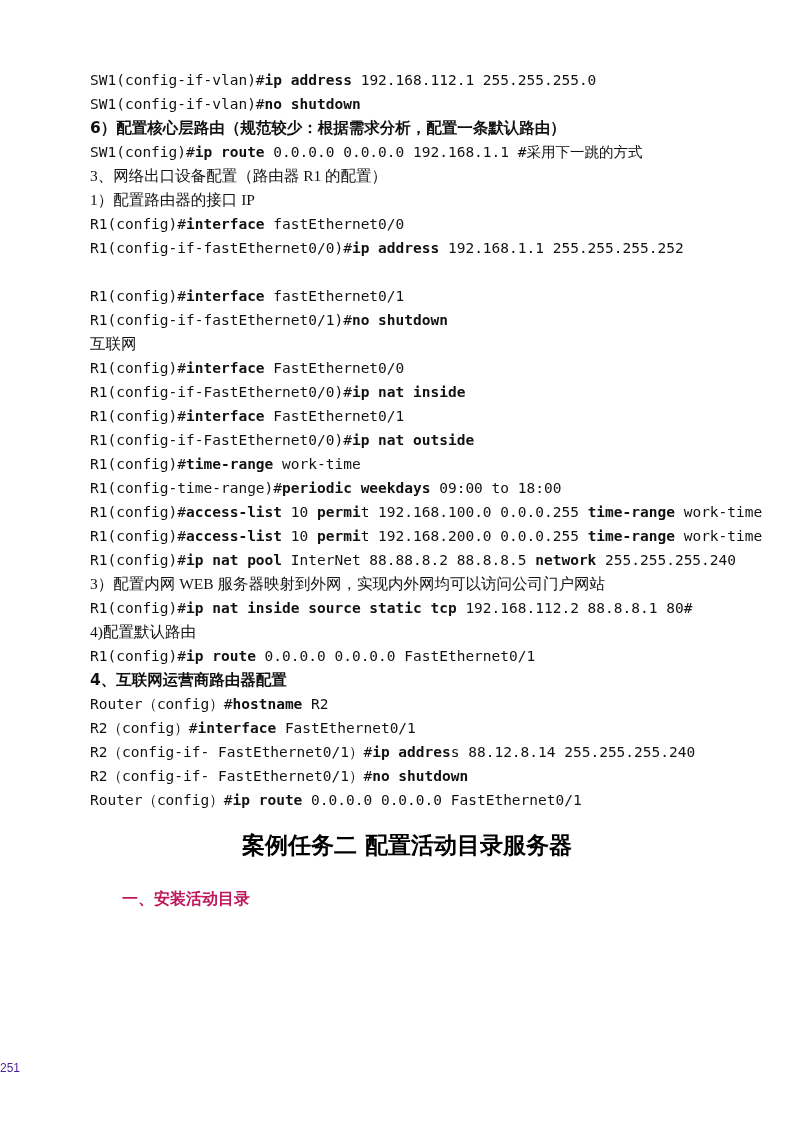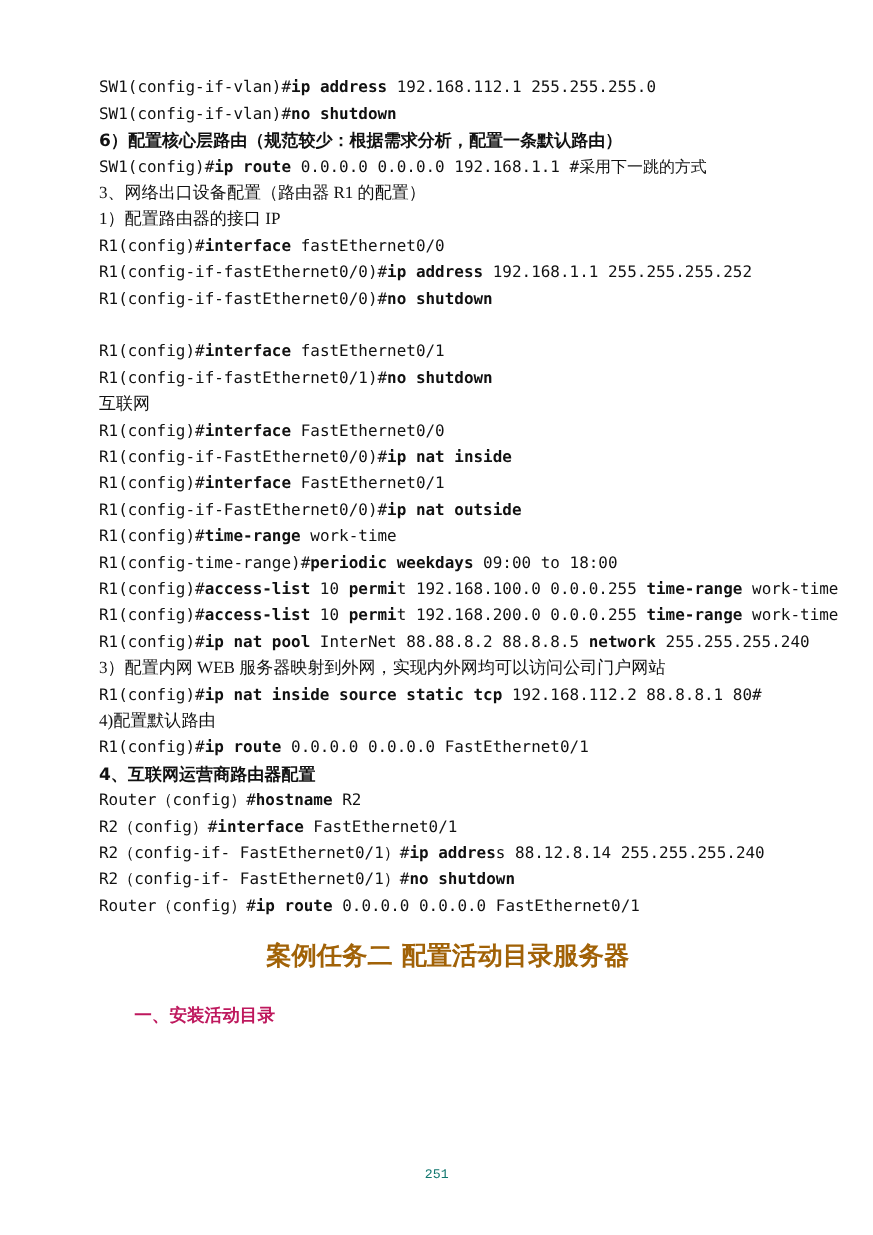--- a/index.html
+++ b/index.html
@@ -37,57 +37,56 @@
   }
   .line.blank { height: 24px; }
   .b { font-weight: bold; }
   .heading {
     margin-top: 18px;
     text-align: center;
     font-family: "DejaVu Sans", "Liberation Sans", sans-serif;
     font-weight: bold;
     font-size: 23px;
     line-height: 30px;
-    color: #a16207;
+    color: #000000;
   }
   .subheading {
     margin-top: 28px;
     padding-left: 32px;
     font-family: "DejaVu Sans", "Liberation Sans", sans-serif;
     font-weight: bold;
     font-size: 16px;
     line-height: 22px;
     color: #be185d;
   }
   .page-number {
     position: absolute;
     bottom: 48px;
     left: 0;
     right: 0;
-    text-align: center;
-    font-family: Liberation Mono, monospace;
+    text-align: left;
+    font-family: Liberation Sans, sans-serif;
     font-size: 12px;
-    color: #0f766e;
+    color: #4c1d95;
   }
 </style>
 </head>
 <body>
 
 <div class="page">
   <div class="content">
     <div id="doc-lines">
         <div class="line code"><span>SW1(config-if-vlan)#</span><span class="b">ip address</span><span> 192.168.112.1 255.255.255.0</span></div>
         <div class="line code"><span>SW1(config-if-vlan)#</span><span class="b">no shutdown</span></div>
         <div class="line cnbold"><span class="b">6）配置核心层路由（规范较少：根据需求分析，配置一条默认路由）</span></div>
         <div class="line code"><span>SW1(config)#</span><span class="b">ip route</span><span> 0.0.0.0 0.0.0.0 192.168.1.1 #采用下一跳的方式</span></div>
         <div class="line cn"><span>3、网络出口设备配置（路由器 R1 的配置）</span></div>
         <div class="line cn"><span>1）配置路由器的接口 IP</span></div>
         <div class="line code"><span>R1(config)#</span><span class="b">interface</span><span> fastEthernet0/0</span></div>
         <div class="line code"><span>R1(config-if-fastEthernet0/0)#</span><span class="b">ip address</span><span> 192.168.1.1 255.255.255.252</span></div>
-        <div class="line code"><span>R1(config-if-fastEthernet0/0)#</span><span class="b">no shutdown</span></div>
         <div class="line blank"></div>
         <div class="line code"><span>R1(config)#</span><span class="b">interface</span><span> fastEthernet0/1</span></div>
         <div class="line code"><span>R1(config-if-fastEthernet0/1)#</span><span class="b">no shutdown</span></div>
         <div class="line cn"><span>互联网</span></div>
         <div class="line code"><span>R1(config)#</span><span class="b">interface</span><span> FastEthernet0/0</span></div>
         <div class="line code"><span>R1(config-if-FastEthernet0/0)#</span><span class="b">ip nat inside</span></div>
         <div class="line code"><span>R1(config)#</span><span class="b">interface</span><span> FastEthernet0/1</span></div>
         <div class="line code"><span>R1(config-if-FastEthernet0/0)#</span><span class="b">ip nat outside</span></div>
         <div class="line code"><span>R1(config)#</span><span class="b">time-range</span><span> work-time</span></div>
         <div class="line code"><span>R1(config-time-range)#</span><span class="b">periodic weekdays</span><span> 09:00 to 18:00</span></div>

